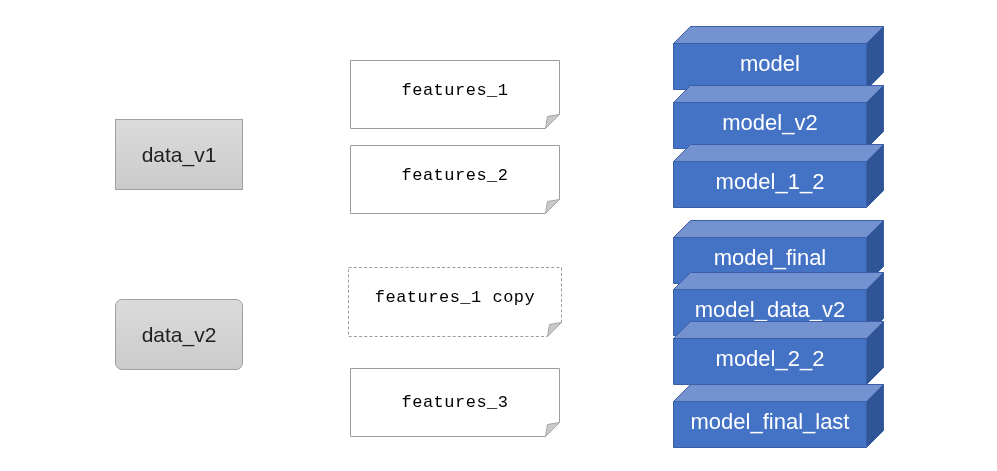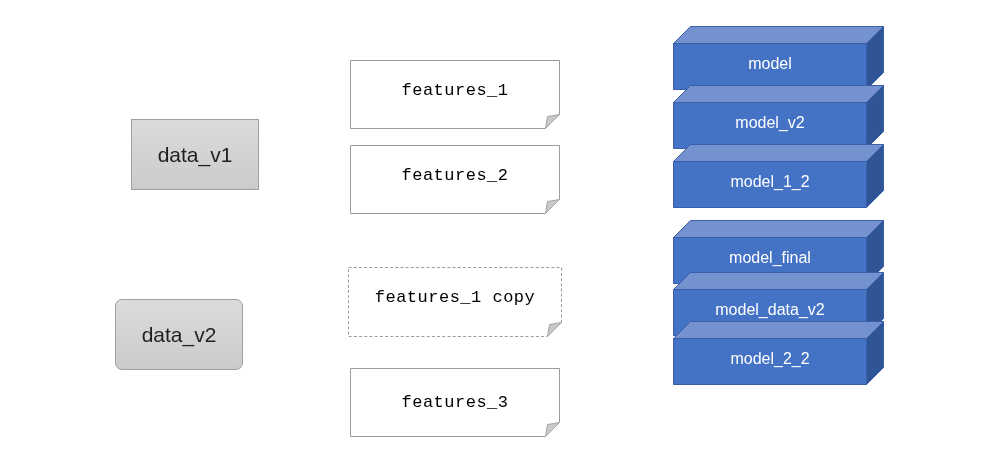--- a/index.html
+++ b/index.html
@@ -59,30 +59,30 @@
   .cube-label {
     position: absolute;
     left: 0; top: 17px;
     width: 194px; height: 46px;
     box-sizing: border-box;
     padding-bottom: 4px;
     display: flex;
     align-items: center;
     justify-content: center;
     color: var(--label-light, #ffffff);
-    font-size: 16px;
+    font-size: 22px;
     white-space: nowrap;
   }
 </style>
 </head>
 <body>
 
 <div class="canvas">
 
-  <div class="data-box" style="left:115px; top:119px;margin-left:16px;">
+  <div class="data-box" style="left:115px; top:119px;">
     <span class="data-label">data_v1</span>
   </div>
   <div class="data-box" style="left:115px; top:299px;border-radius:7px;">
     <span class="data-label">data_v2</span>
   </div>
 
   <div class="note" style="left:350px; top:60px; width:210px; height:69px;">
     <svg class="note-svg" width="210" height="69" viewBox="0 0 210 69">
       <path class="note-page" d="M0.5,0.5 H209.5 V54.5 L195.5,68.5 H0.5 Z"></path>
       <path class="note-fold" d="M195.5,68.5 L197.5,56.5 L209.5,54.5 Z"></path>
@@ -161,14 +161,22 @@
 
   <div class="cube" style="left:673px; top:321px;">
     <svg width="211" height="64" viewBox="0 0 211 64">
       <polygon class="face-top" points="0.5,17.5 17.5,0.5 210.5,0.5 193.5,17.5"></polygon>
       <polygon class="face-side" points="193.5,17.5 210.5,0.5 210.5,46.5 193.5,63.5"></polygon>
       <polygon class="face-front" points="0.5,17.5 193.5,17.5 193.5,63.5 0.5,63.5"></polygon>
     </svg>
     <span class="cube-label">model_2_2</span>
   </div>
 
+  <div class="cube" style="left:673px; top:384px;">
+    <svg width="211" height="64" viewBox="0 0 211 64">
+      <polygon class="face-top" points="0.5,17.5 17.5,0.5 210.5,0.5 193.5,17.5"></polygon>
+      <polygon class="face-side" points="193.5,17.5 210.5,0.5 210.5,46.5 193.5,63.5"></polygon>
+      <polygon class="face-front" points="0.5,17.5 193.5,17.5 193.5,63.5 0.5,63.5"></polygon>
+    </svg>
+    <span class="cube-label">model_final_last</span>
+  </div>
 
 </div>
 
 </body></html>

